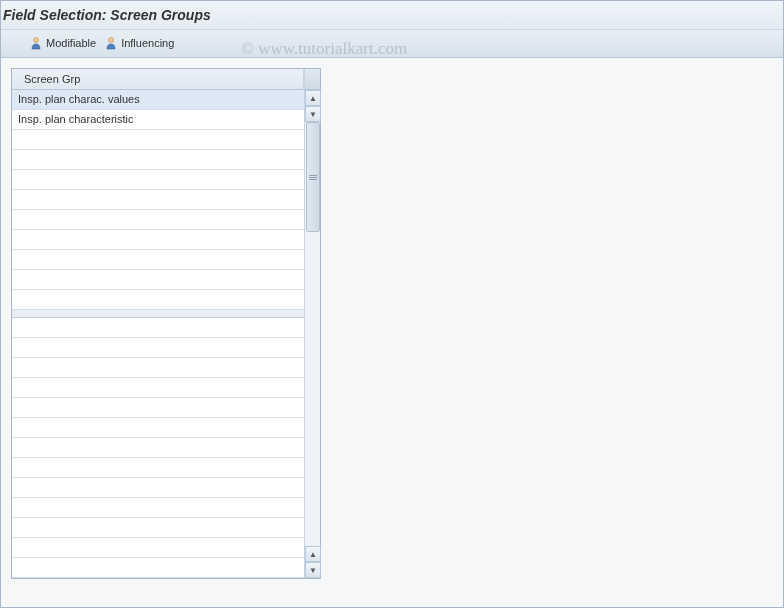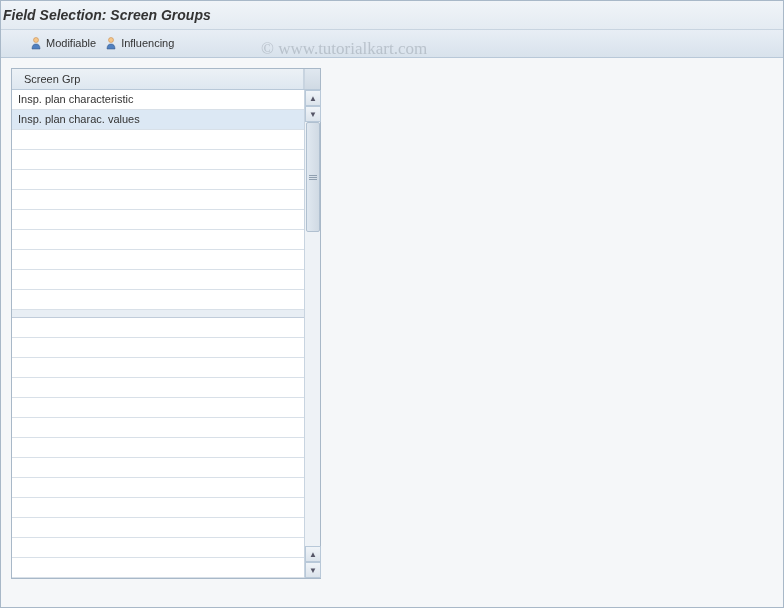--- a/index.html
+++ b/index.html
@@ -43,21 +43,21 @@
       font-size: 11px;
       color: #333;
     }
     .person-icon {
       width: 14px;
       height: 14px;
       display: inline-block;
     }
     .watermark {
       position: absolute;
-      left: 260px;
+      left: 240px;
       top: 38px;
       font-size: 17px;
       color: rgba(150, 160, 170, 0.5);
       font-family: Georgia, serif;
       pointer-events: none;
       z-index: 10;
     }
     .content-area {
       padding: 10px;
       background: #f5f7f9;
@@ -202,22 +202,22 @@
 <div class="watermark">© www.tutorialkart.com</div>
 
 <div class="content-area">
   <div class="table-container">
     <div class="table-header">
       <div class="table-header-cell">Screen Grp</div>
       <div class="table-header-corner"></div>
     </div>
     <div class="table-body">
       <div class="table-rows">
+        <div class="table-row selected">Insp. plan charac. values</div>
         <div class="table-row">Insp. plan characteristic</div>
-        <div class="table-row selected">Insp. plan charac. values</div>
         <div class="table-row empty"></div>
         <div class="table-row empty"></div>
         <div class="table-row empty"></div>
         <div class="table-row empty"></div>
         <div class="table-row empty"></div>
         <div class="table-row empty"></div>
         <div class="table-row empty"></div>
         <div class="table-row empty"></div>
         <div class="table-row empty"></div>
         <div class="table-row gap"></div>

